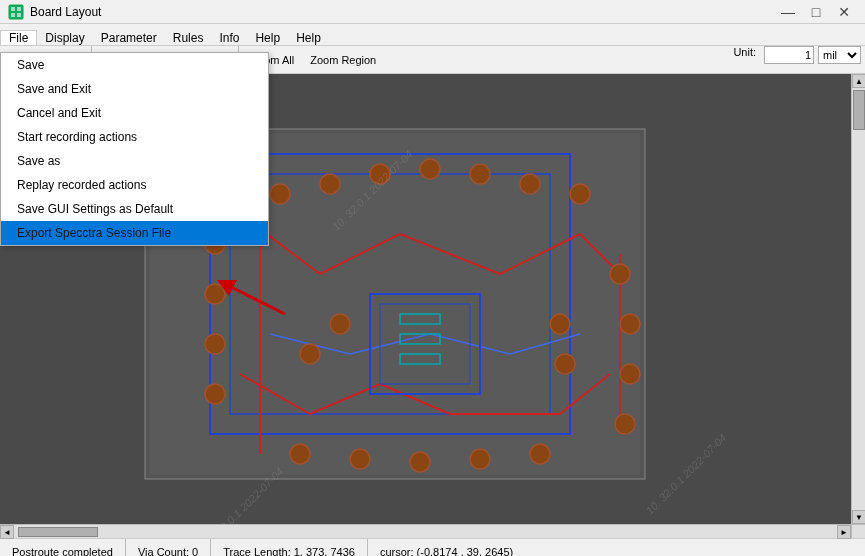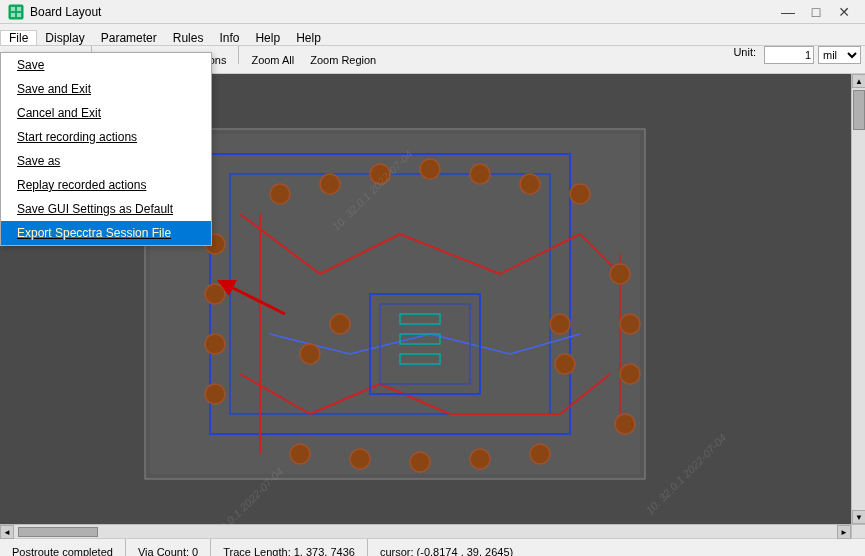--- a/index.html
+++ b/index.html
@@ -69,37 +69,36 @@
       color: #000;
       position: relative;
     }
     .menu-item.active { background: #fff; border: 1px solid #ccc; border-bottom: none; z-index: 100; }
 
     
     #file-dropdown {
       position: absolute;
       top: 52px;
       left: 0;
-      width: 212px;
+      width: 269px;
       background: #fff;
       border: 1px solid #aaa;
       box-shadow: 2px 2px 6px rgba(0,0,0,0.2);
       z-index: 200;
-      text-decoration: underline;
     }
     .dropdown-item {
       padding: 5px 16px;
       cursor: pointer;
       font-size: 12px;
       color: #000;
       white-space: nowrap;
     }
     .dropdown-item.highlighted {
       background: #0078d7;
-      color: #fef9c3;
+      color: #0f172a;
     }
 
     
     #toolbar {
       background: #f0f0f0;
       height: 28px;
       display: flex;
       padding: 0 4px;
       border-bottom: 1px solid #ccc;
       gap: 4px;

